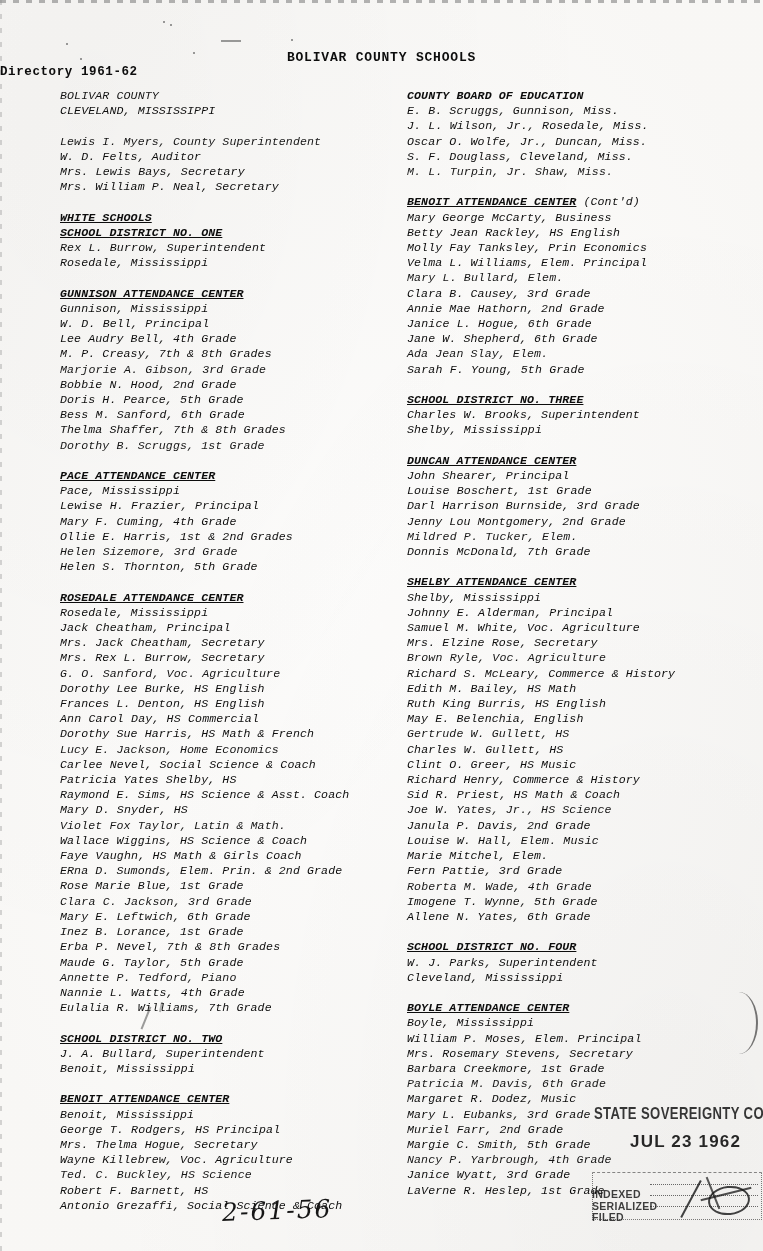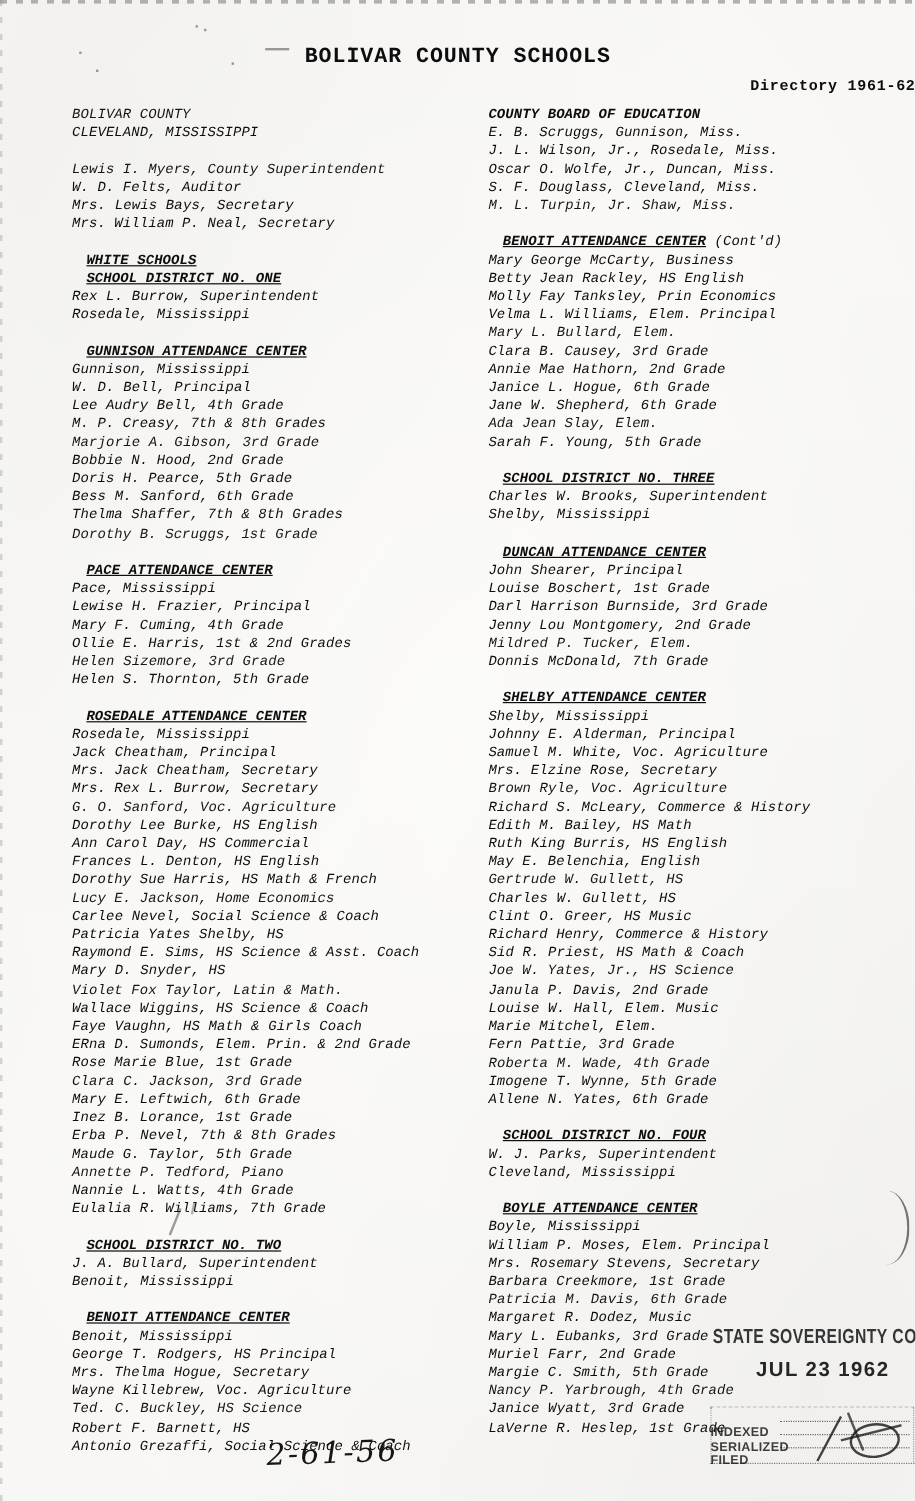--- a/index.html
+++ b/index.html
@@ -42,35 +42,35 @@
     position: absolute;
     top: 0; bottom: 0; left: 0;
     width: 2px;
     background: repeating-linear-gradient(to bottom,
       rgba(140,140,140,0.35) 0px, rgba(140,140,140,0.35) 5px,
       rgba(255,255,255,0) 5px, rgba(255,255,255,0) 14px);
   }
 
   .doc-title {
     position: absolute;
-    top: 40px;
+    top: 50px;
     left: 0;
     width: 763px;
     text-align: center;
-    font-size: 18px;
+    font-size: 13px;
     font-weight: bold;
     letter-spacing: 0.8px;
     line-height: 16px;
   }
   .doc-subtitle {
     position: absolute;
     top: 64px;
     left: 0;
     width: 763px;
-    text-align: right;
+    text-align: left;
     font-size: 12.5px;
     font-weight: bold;
     letter-spacing: 0.6px;
     line-height: 16px;
   }
 
   .col {
     position: absolute;
     top: 88px;
     font-size: 11.6px;
@@ -82,21 +82,20 @@
   .col-right { left: 407px; width: 345px; }
 
   .block { margin: 0 0 0 0; }
   .gap   { height: 15.2px; }
 
   .hdr {
     font-weight: bold;
     text-decoration: underline;
     text-underline-offset: 1px;
     white-space: pre;
-    margin-left: 12px;
   }
   .plain-hdr {
     font-weight: bold;
     white-space: pre;
   }
   .line {
     white-space: pre;
   }
 
   
@@ -314,22 +313,22 @@
       </div>
       <div class="gap"></div>
       <div class="block">
         <div><span class="hdr">ROSEDALE ATTENDANCE CENTER</span></div>
         <div class="line">Rosedale, Mississippi</div>
         <div class="line">Jack Cheatham, Principal</div>
         <div class="line">Mrs. Jack Cheatham, Secretary</div>
         <div class="line">Mrs. Rex L. Burrow, Secretary</div>
         <div class="line">G. O. Sanford, Voc. Agriculture</div>
         <div class="line">Dorothy Lee Burke, HS English</div>
+        <div class="line">Frances L. Denton, HS English</div>
         <div class="line">Ann Carol Day, HS Commercial</div>
-        <div class="line">Frances L. Denton, HS English</div>
         <div class="line">Dorothy Sue Harris, HS Math &amp; French</div>
         <div class="line">Lucy E. Jackson, Home Economics</div>
         <div class="line">Carlee Nevel, Social Science &amp; Coach</div>
         <div class="line">Patricia Yates Shelby, HS</div>
         <div class="line">Raymond E. Sims, HS Science &amp; Asst. Coach</div>
         <div class="line">Mary D. Snyder, HS</div>
         <div class="line">Violet Fox Taylor, Latin &amp; Math.</div>
         <div class="line">Wallace Wiggins, HS Science &amp; Coach</div>
         <div class="line">Faye Vaughn, HS Math &amp; Girls Coach</div>
         <div class="line">ERna D. Sumonds, Elem. Prin. &amp; 2nd Grade</div>

